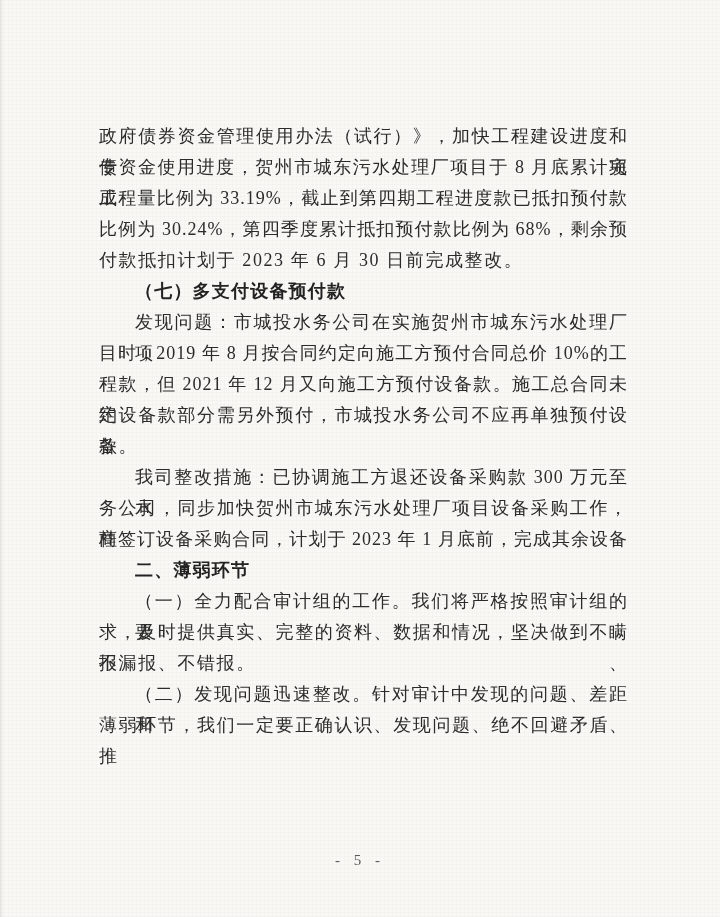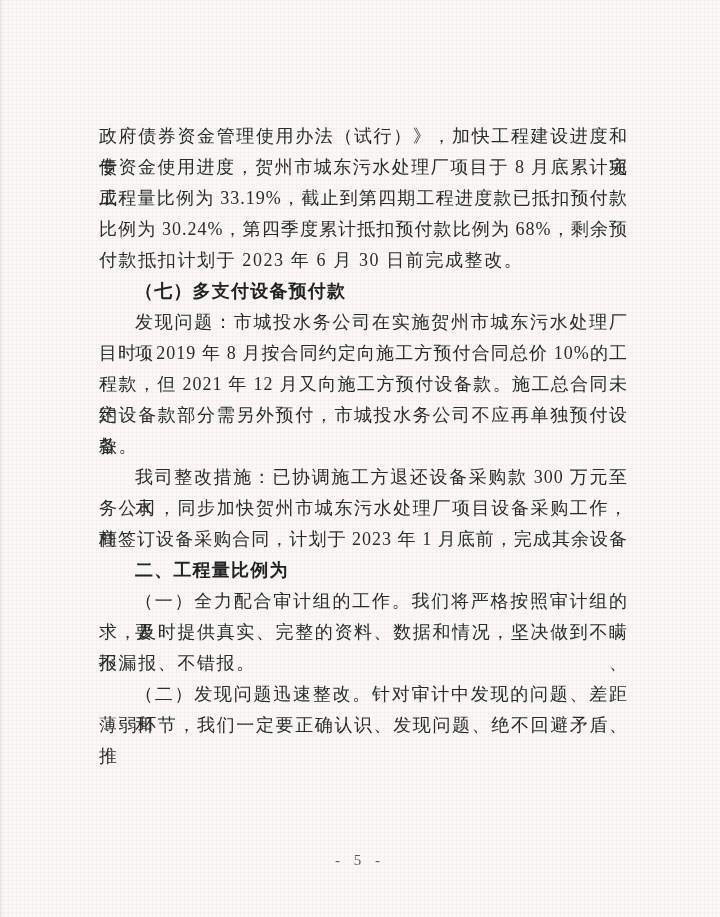--- a/index.html
+++ b/index.html
@@ -96,21 +96,21 @@
     <div class="line jfy indent">发现问题：市城投水务公司在实施贺州市城东污水处理厂项</div>
     <div class="line jfy">目时，2019 年 8 月按合同约定向施工方预付合同总价 10%的工</div>
     <div class="line jfy">程款，但 2021 年 12 月又向施工方预付设备款。施工总合同未约</div>
     <div class="line jfy">定设备款部分需另外预付，市城投水务公司不应再单独预付设备</div>
     <div class="line end">款。</div>
 
     <div class="line jfy indent">我司整改措施：已协调施工方退还设备采购款 300 万元至水</div>
     <div class="line jfy">务公司，同步加快贺州市城东污水处理厂项目设备采购工作，桂</div>
     <div class="line jfy">商签订设备采购合同，计划于 2023 年 1 月底前，完成其余设备</div>
 
-    <div class="line heading indent">二、工程量比例为</div>
+    <div class="line heading indent">二、薄弱环节</div>
 
     <div class="line jfy indent">（一）全力配合审计组的工作。我们将严格按照审计组的要</div>
     <div class="line jfy">求，及时提供真实、完整的资料、数据和情况，坚决做到不瞒报、</div>
     <div class="line end">不漏报、不错报。</div>
 
     <div class="line jfy indent">（二）发现问题迅速整改。针对审计中发现的问题、差距和</div>
     <div class="line jfy">薄弱环节，我们一定要正确认识、发现问题、绝不回避矛盾、推</div>
 
   </div>
 

